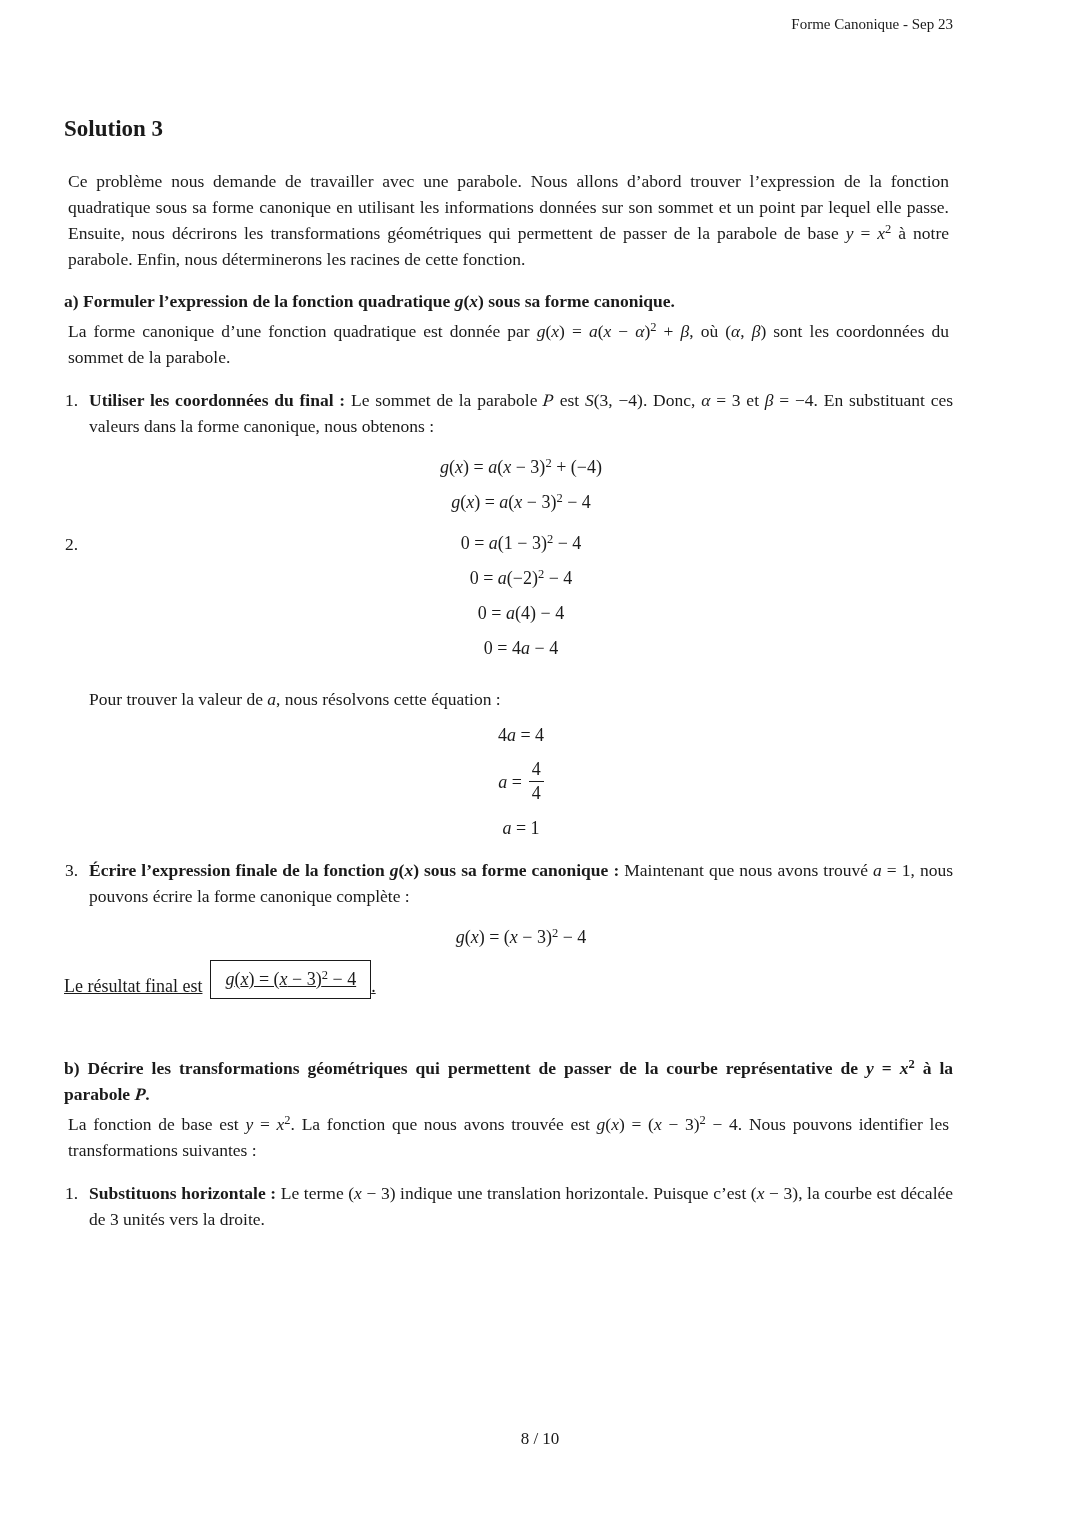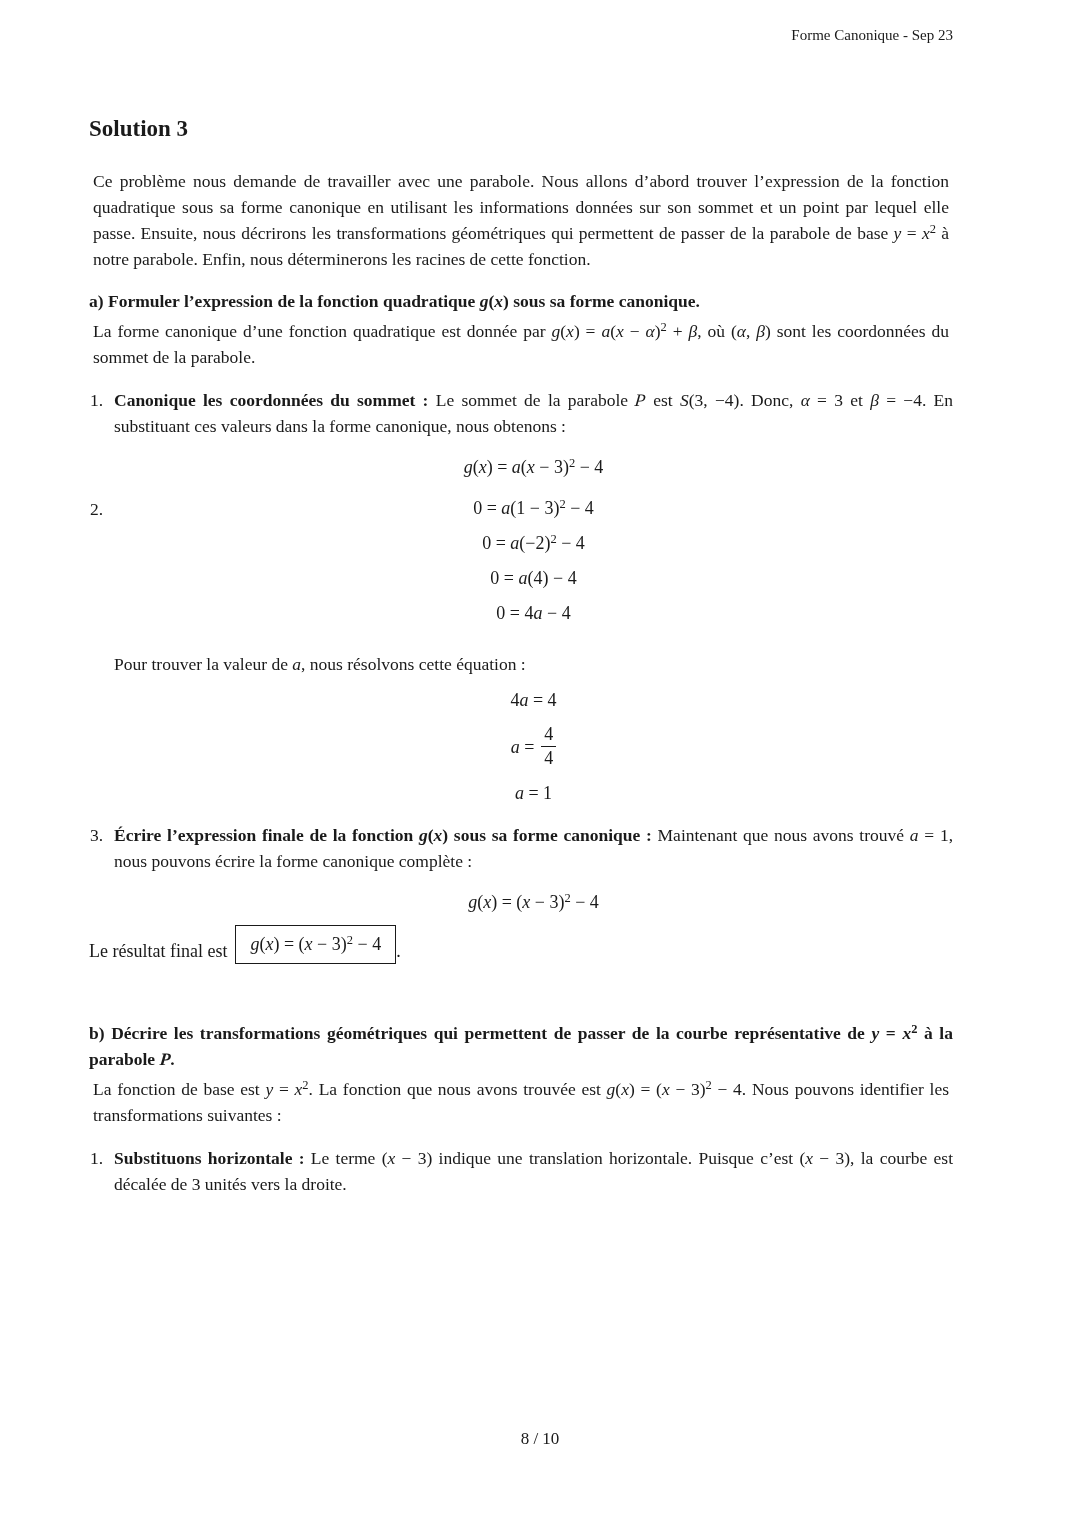--- a/index.html
+++ b/index.html
@@ -5,25 +5,25 @@
   html,body{margin:0;padding:0;background:#ffffff;}
   .page{
     position:relative;
     width:1080px;height:1527px;
     background:#ffffff;color:#1a1a1a;
     font-family:"Liberation Serif","DejaVu Serif",serif;
     box-sizing:border-box;
     overflow:hidden;
   }
   .header{
-    position:absolute;top:26px;right:127px;
+    position:absolute;top:15px;right:127px;
     font-size:15px;line-height:18px;
   }
   .content{
-    padding:114px 127px 0 89px;
+    padding:114px 127px 0 64px;
   }
   h1.title{
     font-size:23px;line-height:30px;font-weight:700;
     margin:0 0 24px 0;
   }
   .para{
     font-size:17.5px;line-height:26px;
     text-align:justify;margin:4px;
   }
   .subheading{
@@ -56,21 +56,21 @@
     font-size:18px;margin:11px 0;
   }
   .frac{
     display:inline-block;text-align:center;vertical-align:middle;
     font-size:18px;line-height:23px;
   }
   .frac .fnum{display:block;border-bottom:1.4px solid currentColor;padding:0 3px;}
   .frac .fden{display:block;padding:0 3px;}
   .result-line{
     font-size:18px;line-height:26px;
-    display:flex;align-items:flex-end;
+    display:flex;align-items:flex-end;text-decoration:underline;
   }
   .result-line .label{white-space:pre;}
   .boxed{
     border:1.5px solid #1a1a1a;
     padding:6px 14px 7px 14px;
     margin-left:8px;
     display:inline-block;
     font-size:18px;line-height:24px;
   }
   .section-b{margin-top:56px;}
@@ -92,21 +92,22 @@
 
     <h1 class="title">Solution 3</h1>
 
     <p class="para">Ce problème nous demande de travailler avec une parabole. Nous allons d’abord trouver l’expression de la fonction quadratique sous sa forme canonique en utilisant les informations données sur son sommet et un point par lequel elle passe. Ensuite, nous décrirons les transformations géométriques qui permettent de passer de la parabole de base <i>y</i> = <i>x</i><sup>2</sup> à notre parabole. Enfin, nous déterminerons les racines de cette fonction.</p>
 
     <p class="subheading">a) Formuler l’expression de la fonction quadratique <i>g</i>(<i>x</i>) sous sa forme canonique.</p>
     <p class="para">La forme canonique d’une fonction quadratique est donnée par <i>g</i>(<i>x</i>) = <i>a</i>(<i>x</i> − <i>α</i>)<sup>2</sup> + <i>β</i>, où (<i>α</i>, <i>β</i>) sont les coordonnées du sommet de la parabole.</p>
 
     <div class="list-item">
       <span class="num">1.</span>
-      <span><b>Canonique les coordonnées du sommet :</b> Le sommet de la parabole <span class="scr">P</span> est <i>S</i>(3, −4). Donc, <i>α</i> = 3 et <i>β</i> = −4. En substituant ces valeurs dans la forme canonique, nous obtenons :</span>
+      <span><b>Utiliser les coordonnées du final :</b> Le sommet de la parabole <span class="scr">P</span> est <i>S</i>(3, −4). Donc, <i>α</i> = 3 et <i>β</i> = −4. En substituant ces valeurs dans la forme canonique, nous obtenons :</span>
+      <div class="eq"><i>g</i>(<i>x</i>) = <i>a</i>(<i>x</i> − 3)<sup>2</sup> + (−4)</div>
       <div class="eq"><i>g</i>(<i>x</i>) = <i>a</i>(<i>x</i> − 3)<sup>2</sup> − 4</div>
     </div>
 
     <div class="list-item">
       <span class="num">2.</span>
       <div class="eq">0 = <i>a</i>(1 − 3)<sup>2</sup> − 4</div>
       <div class="eq">0 = <i>a</i>(−2)<sup>2</sup> − 4</div>
       <div class="eq">0 = <i>a</i>(4) − 4</div>
       <div class="eq">0 = 4<i>a</i> − 4</div>
       <div class="solve-note">Pour trouver la valeur de <i>a</i>, nous résolvons cette équation :</div>

